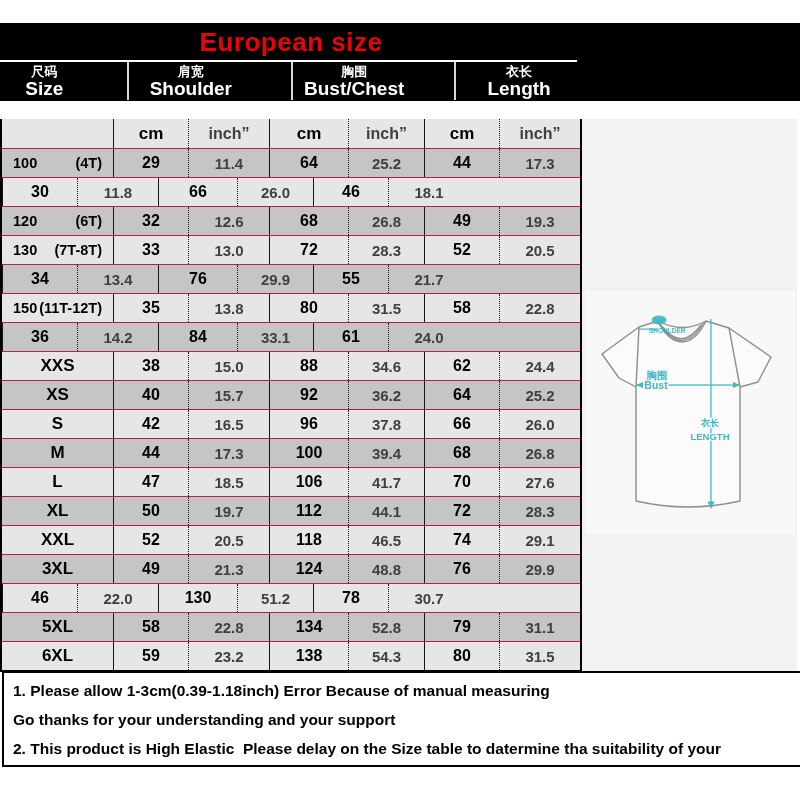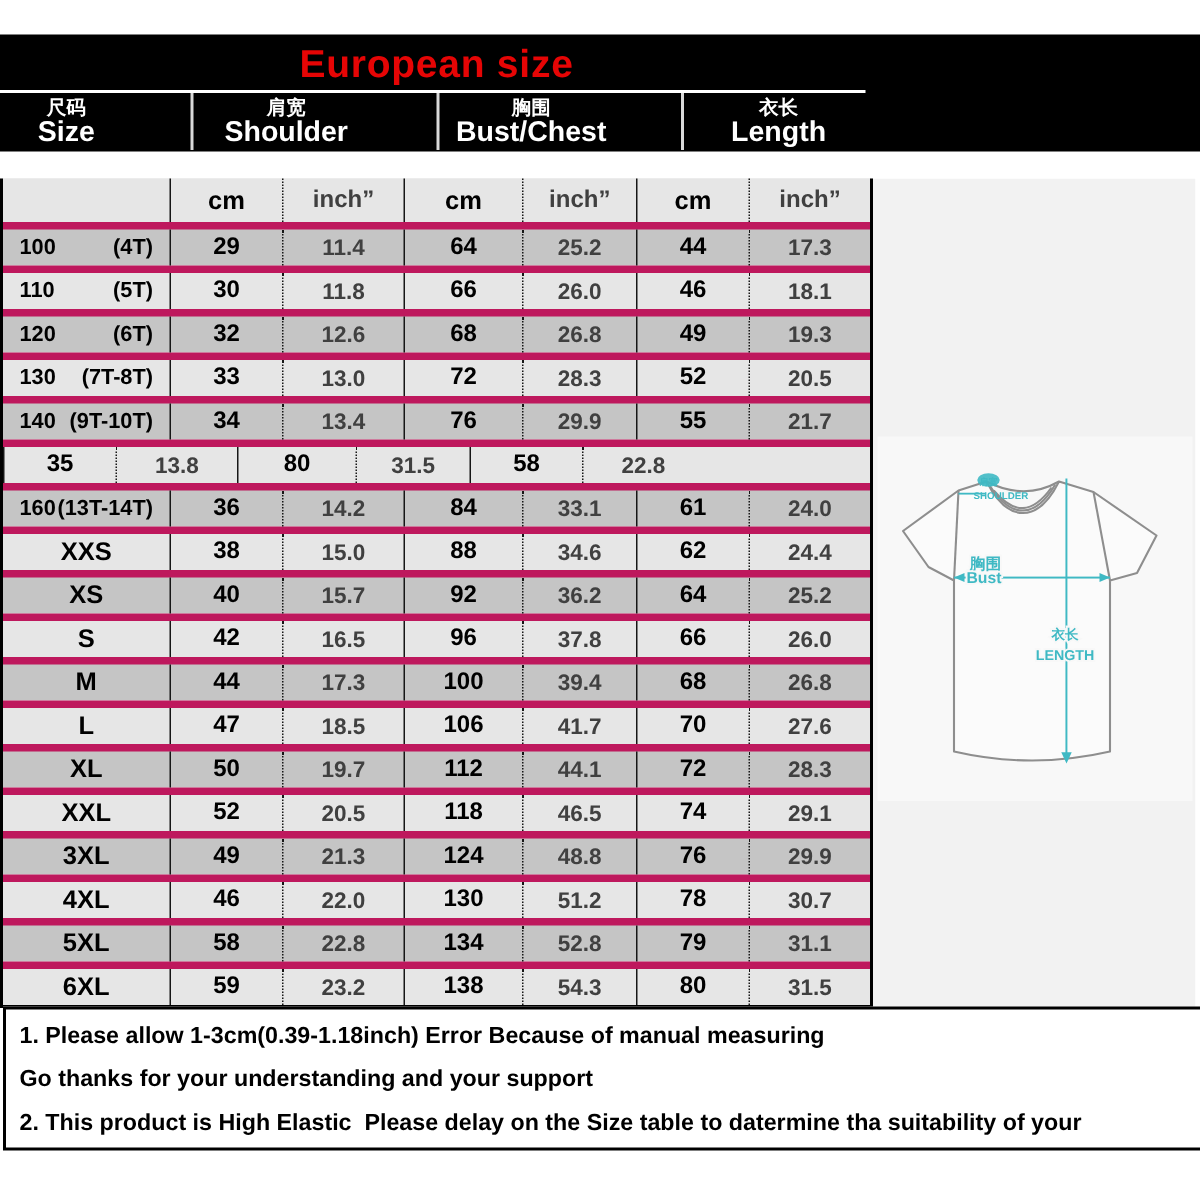--- a/index.html
+++ b/index.html
@@ -15,21 +15,21 @@
   .group{display:flex;flex-direction:column;align-items:center;justify-content:center;color:#fff;box-sizing:border-box;}
   .group+.group{border-left:2px solid rgba(255,255,255,.85);}
   .group .zh{font-size:13px;line-height:15px;}
   .group .en{font-size:19px;line-height:20px;}
   .g0{width:111px}.g1{width:156px}.g2{width:155px}.g3{width:160px}
 
   
   .table{position:absolute;left:0;top:119px;width:582px;box-sizing:border-box;
          border:2px solid #000;border-top:none;background:#e6e6e6;}
   .row{display:flex;height:29px;box-sizing:border-box;}
-  .trow{border-top:5px solid #be185d;}
+  .trow{border-top:1px solid #be185d;}
   .cell{display:flex;align-items:center;justify-content:center;box-sizing:border-box;overflow:hidden;}
   .c0{width:111px}.c1{width:75px}.c2{width:81px}.c3{width:79px}.c4{width:76px}.c5{width:75px}.c6{width:81px}
   .c1,.c3,.c5{border-left:1px solid #161616;}
   .c2,.c4,.c6{border-left:1px dotted #161616;}
   .dark{background:#c5c5c5;}
   .light{background:#e6e6e6;}
   .subhead{background:#e6e6e6;}
   .cm{color:#000;font-size:16px;}
   .inch{color:#404040;font-size:15px;}
   .subhead .cm{font-size:17px;}
@@ -92,24 +92,20 @@
             <span>(4T)</span>
           </div>
           <div class="cell c1 cm">29</div>
           <div class="cell c2 inch">11.4</div>
           <div class="cell c3 cm">64</div>
           <div class="cell c4 inch">25.2</div>
           <div class="cell c5 cm">44</div>
           <div class="cell c6 inch">17.3</div>
         </div>
         <div class="row trow light">
-          <div class="cell c0 size kids">
-            <span>110</span>
-            <span>(5T)</span>
-          </div>
           <div class="cell c1 cm">30</div>
           <div class="cell c2 inch">11.8</div>
           <div class="cell c3 cm">66</div>
           <div class="cell c4 inch">26.0</div>
           <div class="cell c5 cm">46</div>
           <div class="cell c6 inch">18.1</div>
         </div>
         <div class="row trow dark">
           <div class="cell c0 size kids">
             <span>120</span>
@@ -128,44 +124,40 @@
             <span>(7T-8T)</span>
           </div>
           <div class="cell c1 cm">33</div>
           <div class="cell c2 inch">13.0</div>
           <div class="cell c3 cm">72</div>
           <div class="cell c4 inch">28.3</div>
           <div class="cell c5 cm">52</div>
           <div class="cell c6 inch">20.5</div>
         </div>
         <div class="row trow dark">
-          <div class="cell c0 size kids">
-            <span>140</span>
-            <span>(9T-10T)</span>
-          </div>
           <div class="cell c1 cm">34</div>
           <div class="cell c2 inch">13.4</div>
           <div class="cell c3 cm">76</div>
           <div class="cell c4 inch">29.9</div>
           <div class="cell c5 cm">55</div>
           <div class="cell c6 inch">21.7</div>
         </div>
         <div class="row trow light">
+          <div class="cell c0 size kids">
+            <span>150</span>
+            <span>(11T-12T)</span>
+          </div>
           <div class="cell c1 cm">35</div>
           <div class="cell c2 inch">13.8</div>
           <div class="cell c3 cm">80</div>
           <div class="cell c4 inch">31.5</div>
           <div class="cell c5 cm">58</div>
           <div class="cell c6 inch">22.8</div>
         </div>
         <div class="row trow dark">
-          <div class="cell c0 size kids">
-            <span>160</span>
-            <span>(13T-14T)</span>
-          </div>
           <div class="cell c1 cm">36</div>
           <div class="cell c2 inch">14.2</div>
           <div class="cell c3 cm">84</div>
           <div class="cell c4 inch">33.1</div>
           <div class="cell c5 cm">61</div>
           <div class="cell c6 inch">24.0</div>
         </div>
         <div class="row trow light">
           <div class="cell c0 size adult">XXS</div>
           <div class="cell c1 cm">38</div>
@@ -232,21 +224,20 @@
         <div class="row trow dark">
           <div class="cell c0 size adult">3XL</div>
           <div class="cell c1 cm">49</div>
           <div class="cell c2 inch">21.3</div>
           <div class="cell c3 cm">124</div>
           <div class="cell c4 inch">48.8</div>
           <div class="cell c5 cm">76</div>
           <div class="cell c6 inch">29.9</div>
         </div>
         <div class="row trow light">
-          <div class="cell c0 size adult">4XL</div>
           <div class="cell c1 cm">46</div>
           <div class="cell c2 inch">22.0</div>
           <div class="cell c3 cm">130</div>
           <div class="cell c4 inch">51.2</div>
           <div class="cell c5 cm">78</div>
           <div class="cell c6 inch">30.7</div>
         </div>
         <div class="row trow dark">
           <div class="cell c0 size adult">5XL</div>
           <div class="cell c1 cm">58</div>

